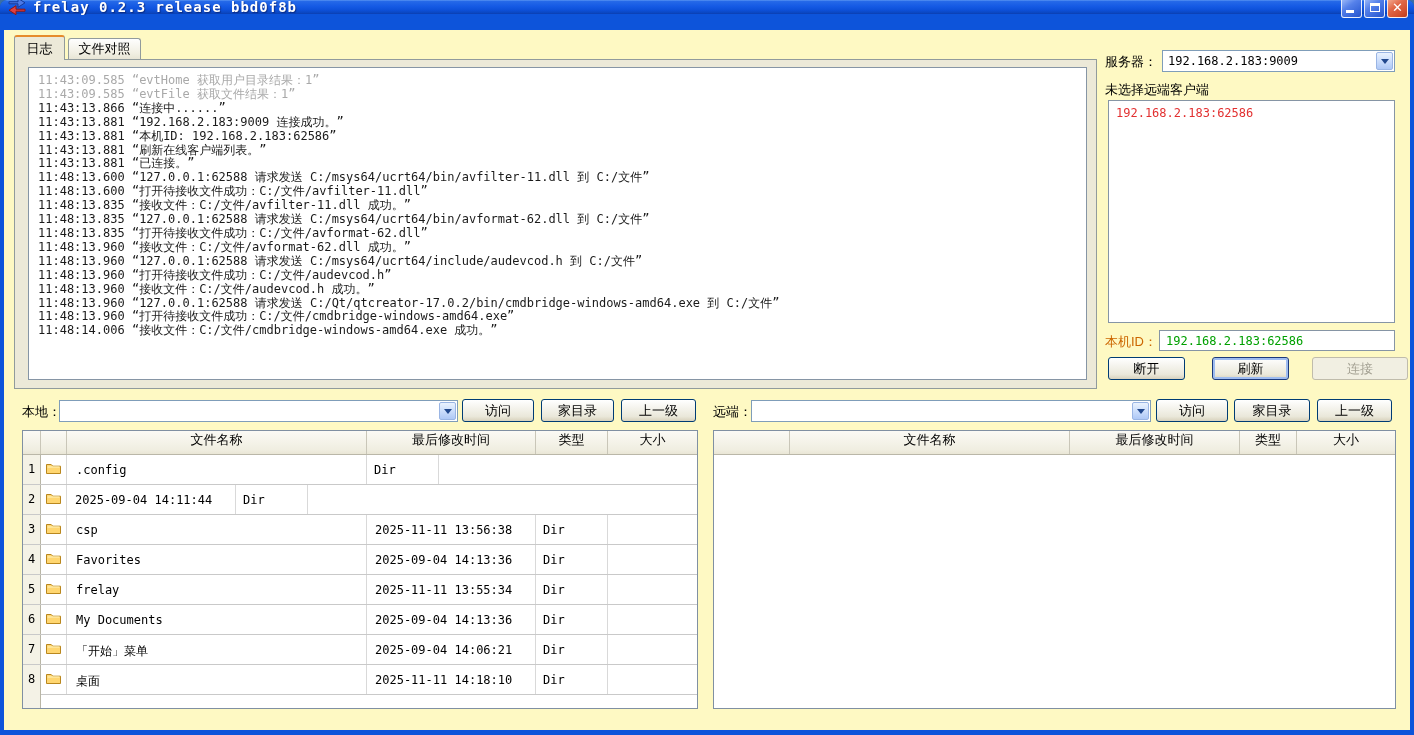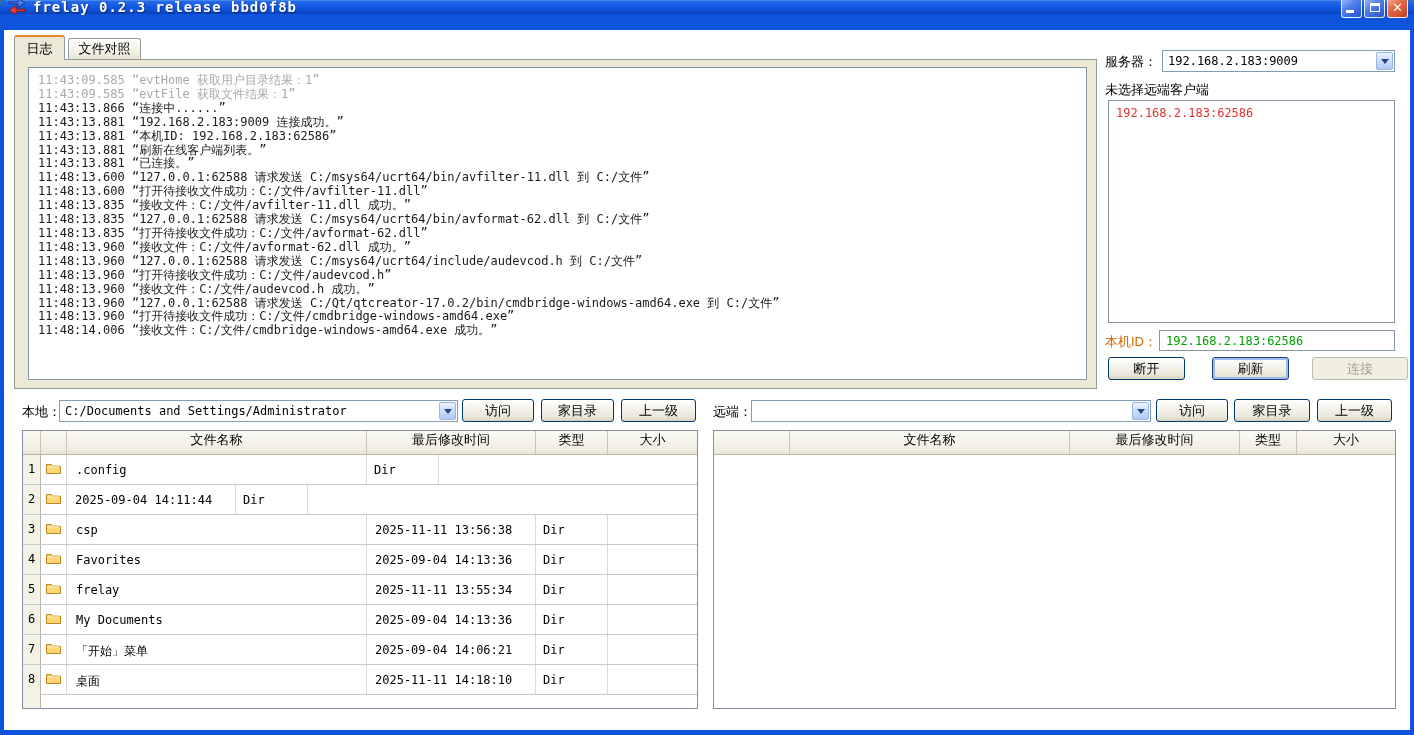--- a/index.html
+++ b/index.html
@@ -29,21 +29,21 @@
   }
   .wbtn.bmin,.wbtn.bmax { background:linear-gradient(145deg,#a6c1fa 0%,#5581ea 40%,#3463d8 80%,#2a55c8 100%); }
   .wbtn.bclose { background:linear-gradient(145deg,#f4b49c 0%,#e26a4a 40%,#d3502e 75%,#bc3c1c 100%); }
   .glyph-min { position:absolute; left:4px; bottom:4px; width:8px; height:3px; background:#fff; }
   .glyph-max { width:10px; height:9px; border:1px solid #fff; border-top:3px solid #fff; }
   .glyph-x { color:#fff; font:bold 13px "DejaVu Sans",sans-serif; line-height:1; }
 
   
   .content {
     position:absolute; left:4px; top:30px; right:4px; bottom:5px;
-    background:#ffffff; overflow:hidden;
+    background:#fef9c3; overflow:hidden;
   }
   .lbl { position:absolute; font-size:13px; color:#000; white-space:nowrap; }
 
   
   .tab {
     position:absolute; text-align:center; font-size:13px;
     border:1px solid #919b9c; border-bottom:none; border-radius:3px 3px 0 0;
   }
   .tab.active {
     left:10px; top:5px; width:51px; height:25px; line-height:23px;
@@ -171,21 +171,20 @@
 
     <div class="lbl" style="left:1101px; top:303px; color:#cc6600;">本机ID：</div>
     <div class="localid-field" style="color:#00a000;">192.168.2.183:62586</div>
 
     <button class="xpbtn" style="left:1104px; top:327px; width:77px;">断开</button>
     <button class="xpbtn default" style="left:1208px; top:327px; width:77px;">刷新</button>
     <button class="xpbtn disabled" style="left:1308px; top:327px; width:96px;">连接</button>
 
     <div class="lbl" style="left:18px; top:373px;">本地：</div>
     <div class="combo" style="left:55px; top:370px; width:399px;">
-      <span class="combo-val">C:/Documents and Settings/Administrator</span>
       <span class="combo-btn">
           <span class="arr-down"></span>
         </span>
     </div>
     <button class="xpbtn" style="left:458px; top:369px; width:72px;">访问</button>
     <button class="xpbtn" style="left:537px; top:369px; width:73px;">家目录</button>
     <button class="xpbtn" style="left:617px; top:369px; width:75px;">上一级</button>
 
     <div class="lbl" style="left:709px; top:373px;">远端：</div>
     <div class="combo" style="left:747px; top:370px; width:400px;">

